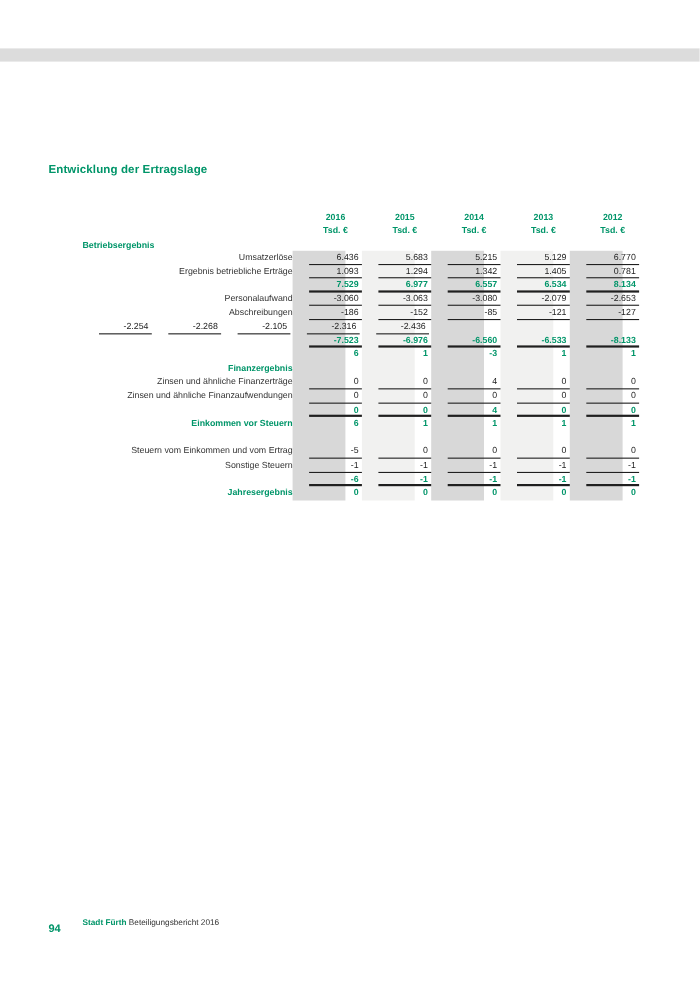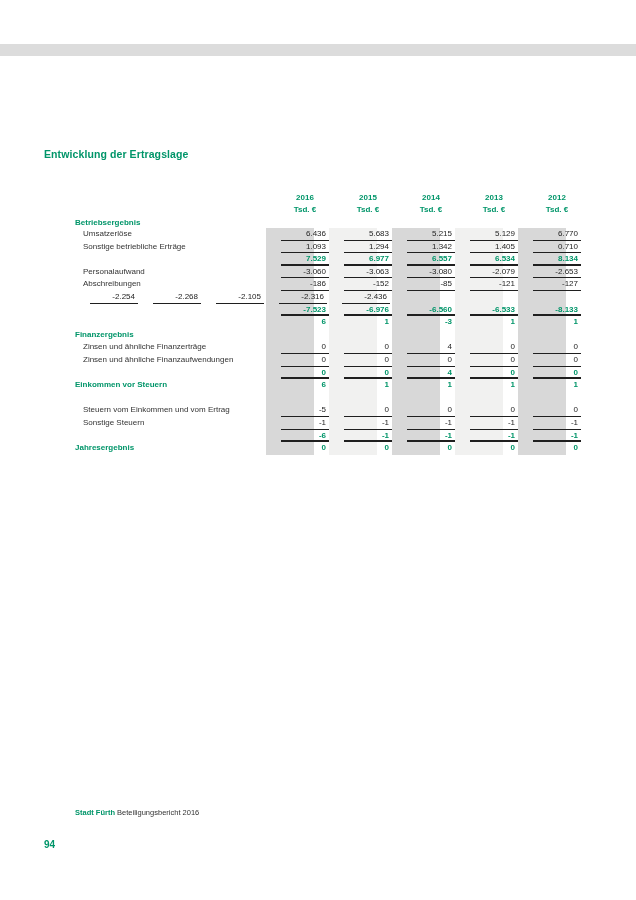--- a/index.html
+++ b/index.html
@@ -13,29 +13,29 @@
   .hdr-row{display:flex;height:12px;align-items:flex-start;}
   .hdr-row.unit{height:13px;}
   .hdr-spacer{width:191px;flex:none;}
   .hdr-cell{width:48px;flex:none;margin-left:15px;text-align:center;font-size:8px;font-weight:bold;color:var(--accent,#009569);line-height:11px;}
   .section-pre{height:11px;font-size:8px;font-weight:bold;color:var(--accent,#009569);line-height:11px;}
   .band-region{position:relative;}
   .band{position:absolute;top:0;bottom:0;width:48px;}
   .band.dark{background:var(--band-dark,#d8d8d8);}
   .band.light{background:var(--band-light,#f1f1f0);}
   .t-row{display:flex;height:12.6px;position:relative;}
-  .lbl{width:191px;flex:none;font-size:8px;line-height:12px;color:#333;white-space:nowrap;}
+  .lbl{width:191px;flex:none;font-size:8px;line-height:12px;color:#333;white-space:nowrap;text-align:right;}
   .lbl.detail{padding-left:8px;width:183px;}
   .lbl.section{font-weight:bold;color:var(--accent,#009569);}
   .cell{width:48px;flex:none;margin-left:15px;text-align:right;font-size:8px;line-height:11.5px;padding-right:3px;box-sizing:border-box;height:12.6px;color:#1d1d1d;}
   .cell.accent{color:var(--accent,#009569);font-weight:bold;}
   .cell.thin{border-bottom:1px solid var(--rule,#1f1f1f);}
   .cell.thick{border-bottom:2px solid var(--rule,#1f1f1f);}
   .footer-num{position:absolute;left:44px;top:839px;font-size:10px;font-weight:bold;color:var(--accent,#009569);}
-  .footer-text{position:absolute;left:75px;top:808px;font-size:7.5px;white-space:nowrap;}
+  .footer-text{position:absolute;left:75px;top:834px;font-size:7.5px;white-space:nowrap;}
   .footer-text .pub{font-weight:bold;color:var(--accent,#009569);}
   .footer-text .rep{color:#333;}
 </style>
 </head>
 <body>
 
 <div class="top-bar"></div>
 
 <div class="doc-title">Entwicklung der Ertragslage</div>
 
@@ -65,26 +65,26 @@
       <div class="band dark" style="left: 443px;"></div>
       <div class="t-row">
         <div class="lbl detail">Umsatzerlöse</div>
         <div class="cell thin">6.436</div>
         <div class="cell thin">5.683</div>
         <div class="cell thin">5.215</div>
         <div class="cell thin">5.129</div>
         <div class="cell thin">6.770</div>
       </div>
       <div class="t-row">
-        <div class="lbl detail">Sonstige betriebliche Erträge</div>
+        <div class="lbl detail">Ergebnis betriebliche Erträge</div>
         <div class="cell thin">1.093</div>
         <div class="cell thin">1.294</div>
         <div class="cell thin">1.342</div>
         <div class="cell thin">1.405</div>
-        <div class="cell thin">0.710</div>
+        <div class="cell thin">0.781</div>
       </div>
       <div class="t-row">
         <div class="lbl"></div>
         <div class="cell accent thick">7.529</div>
         <div class="cell accent thick">6.977</div>
         <div class="cell accent thick">6.557</div>
         <div class="cell accent thick">6.534</div>
         <div class="cell accent thick">8.134</div>
       </div>
       <div class="t-row">

